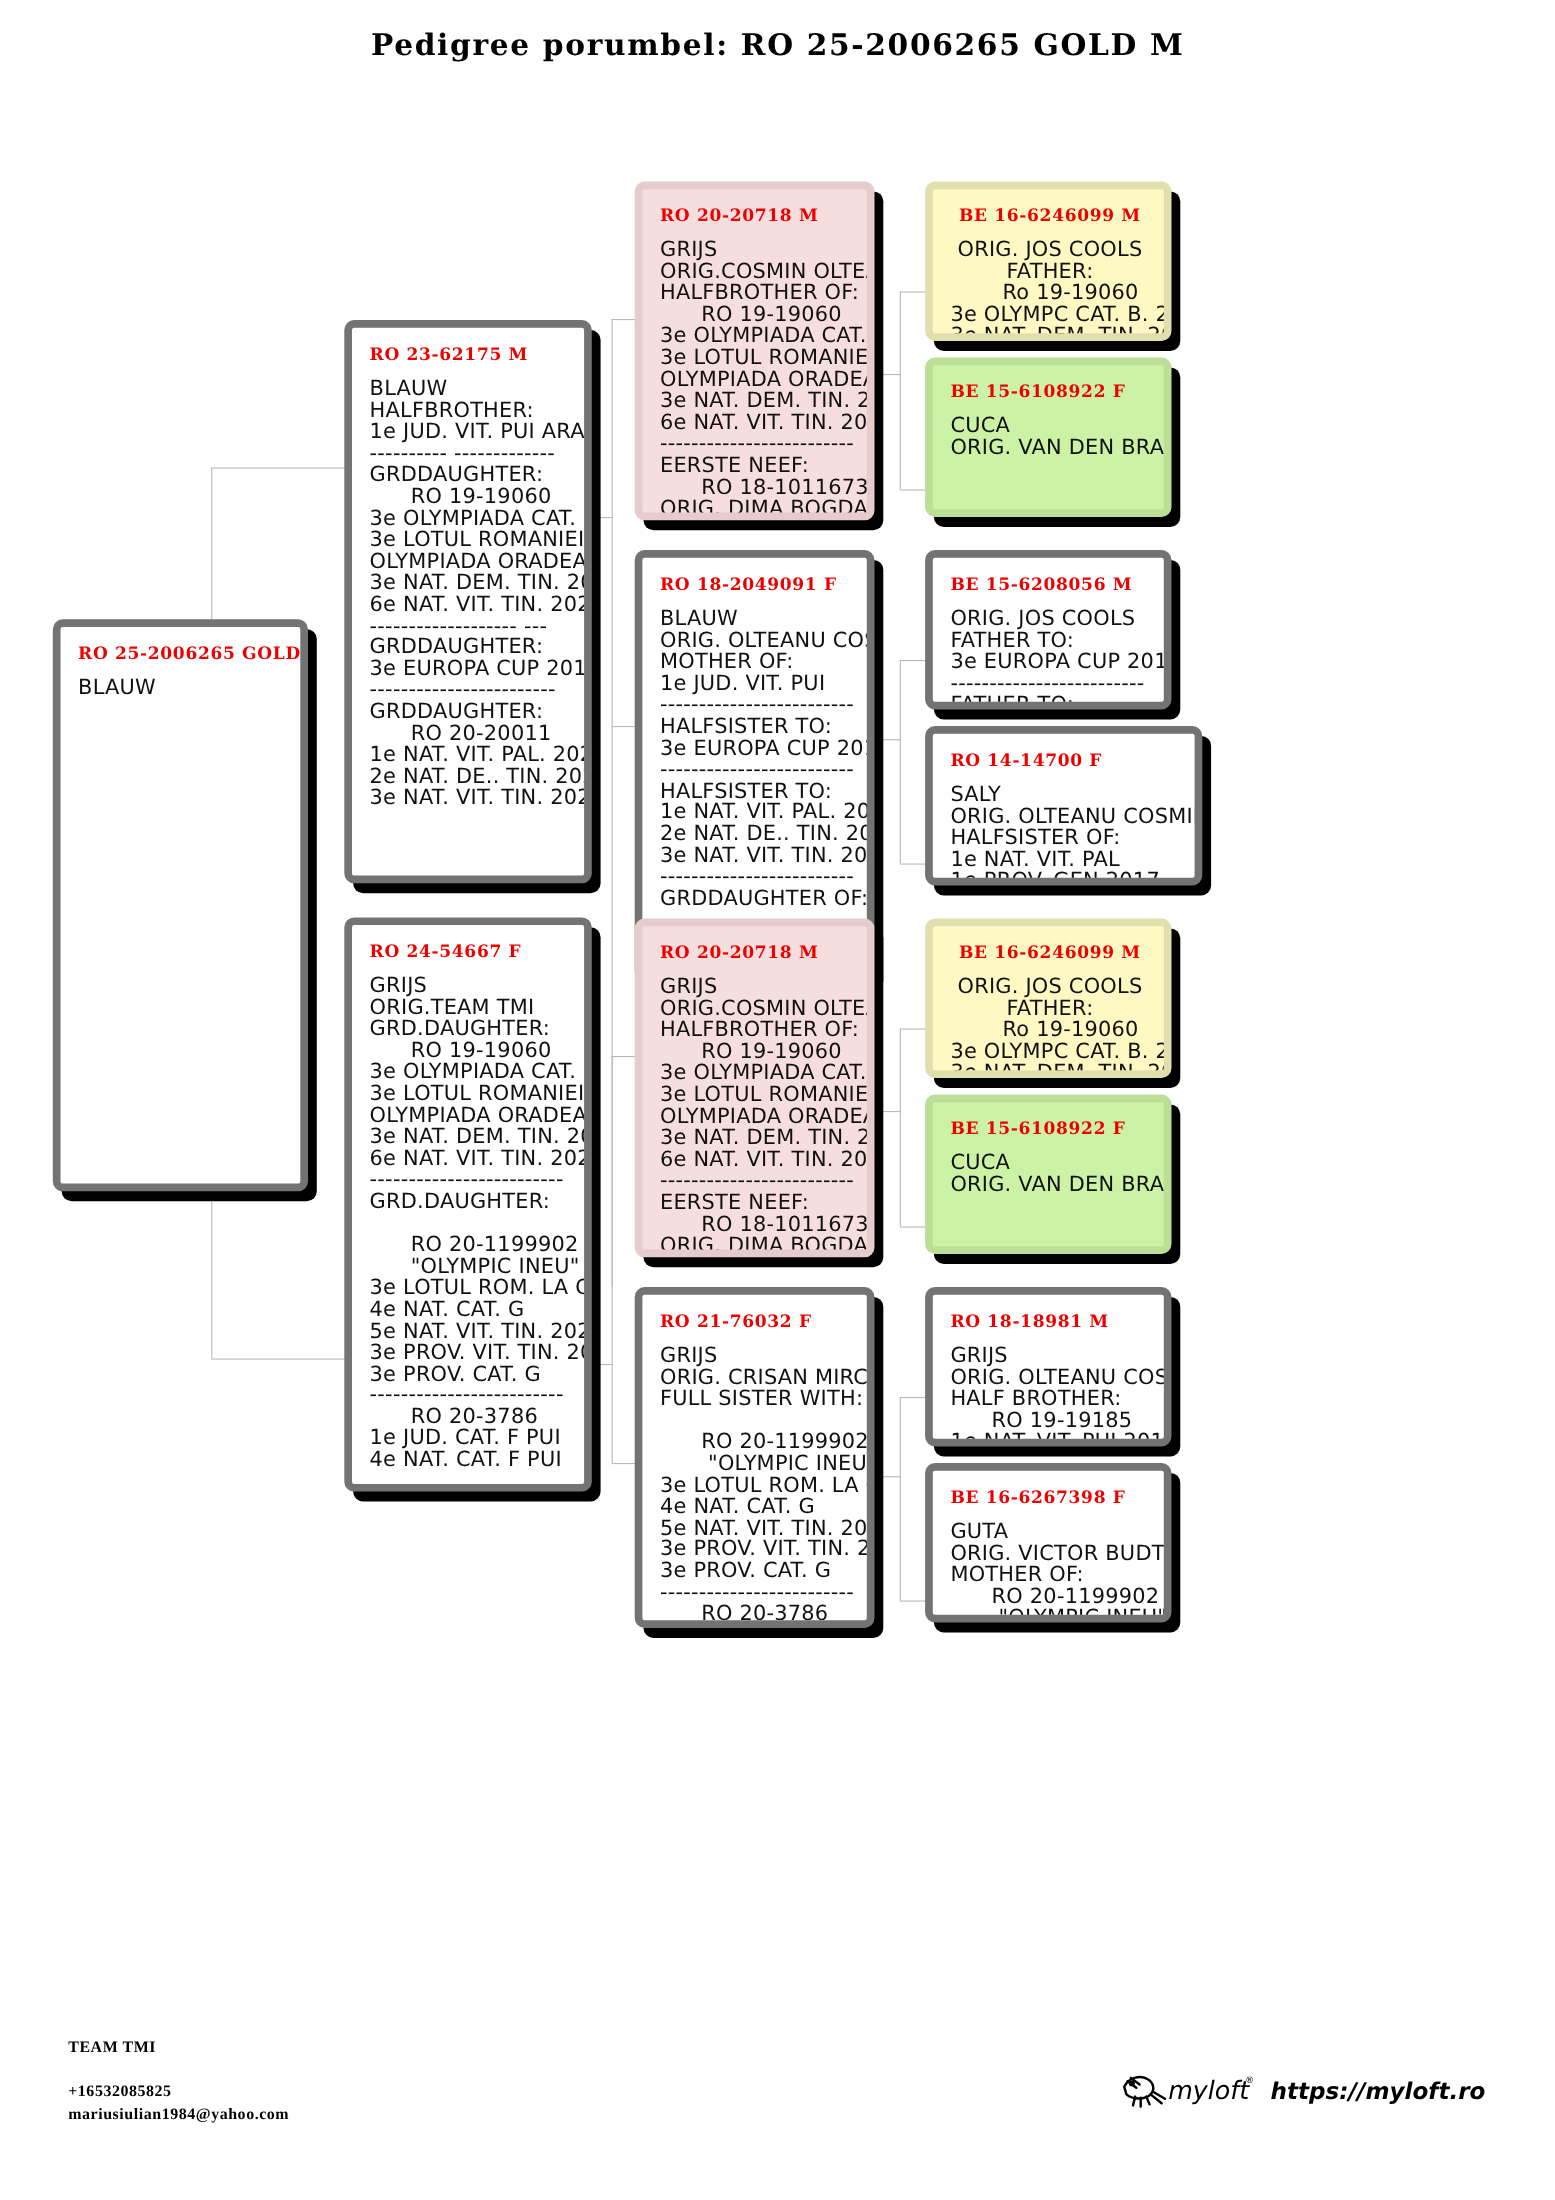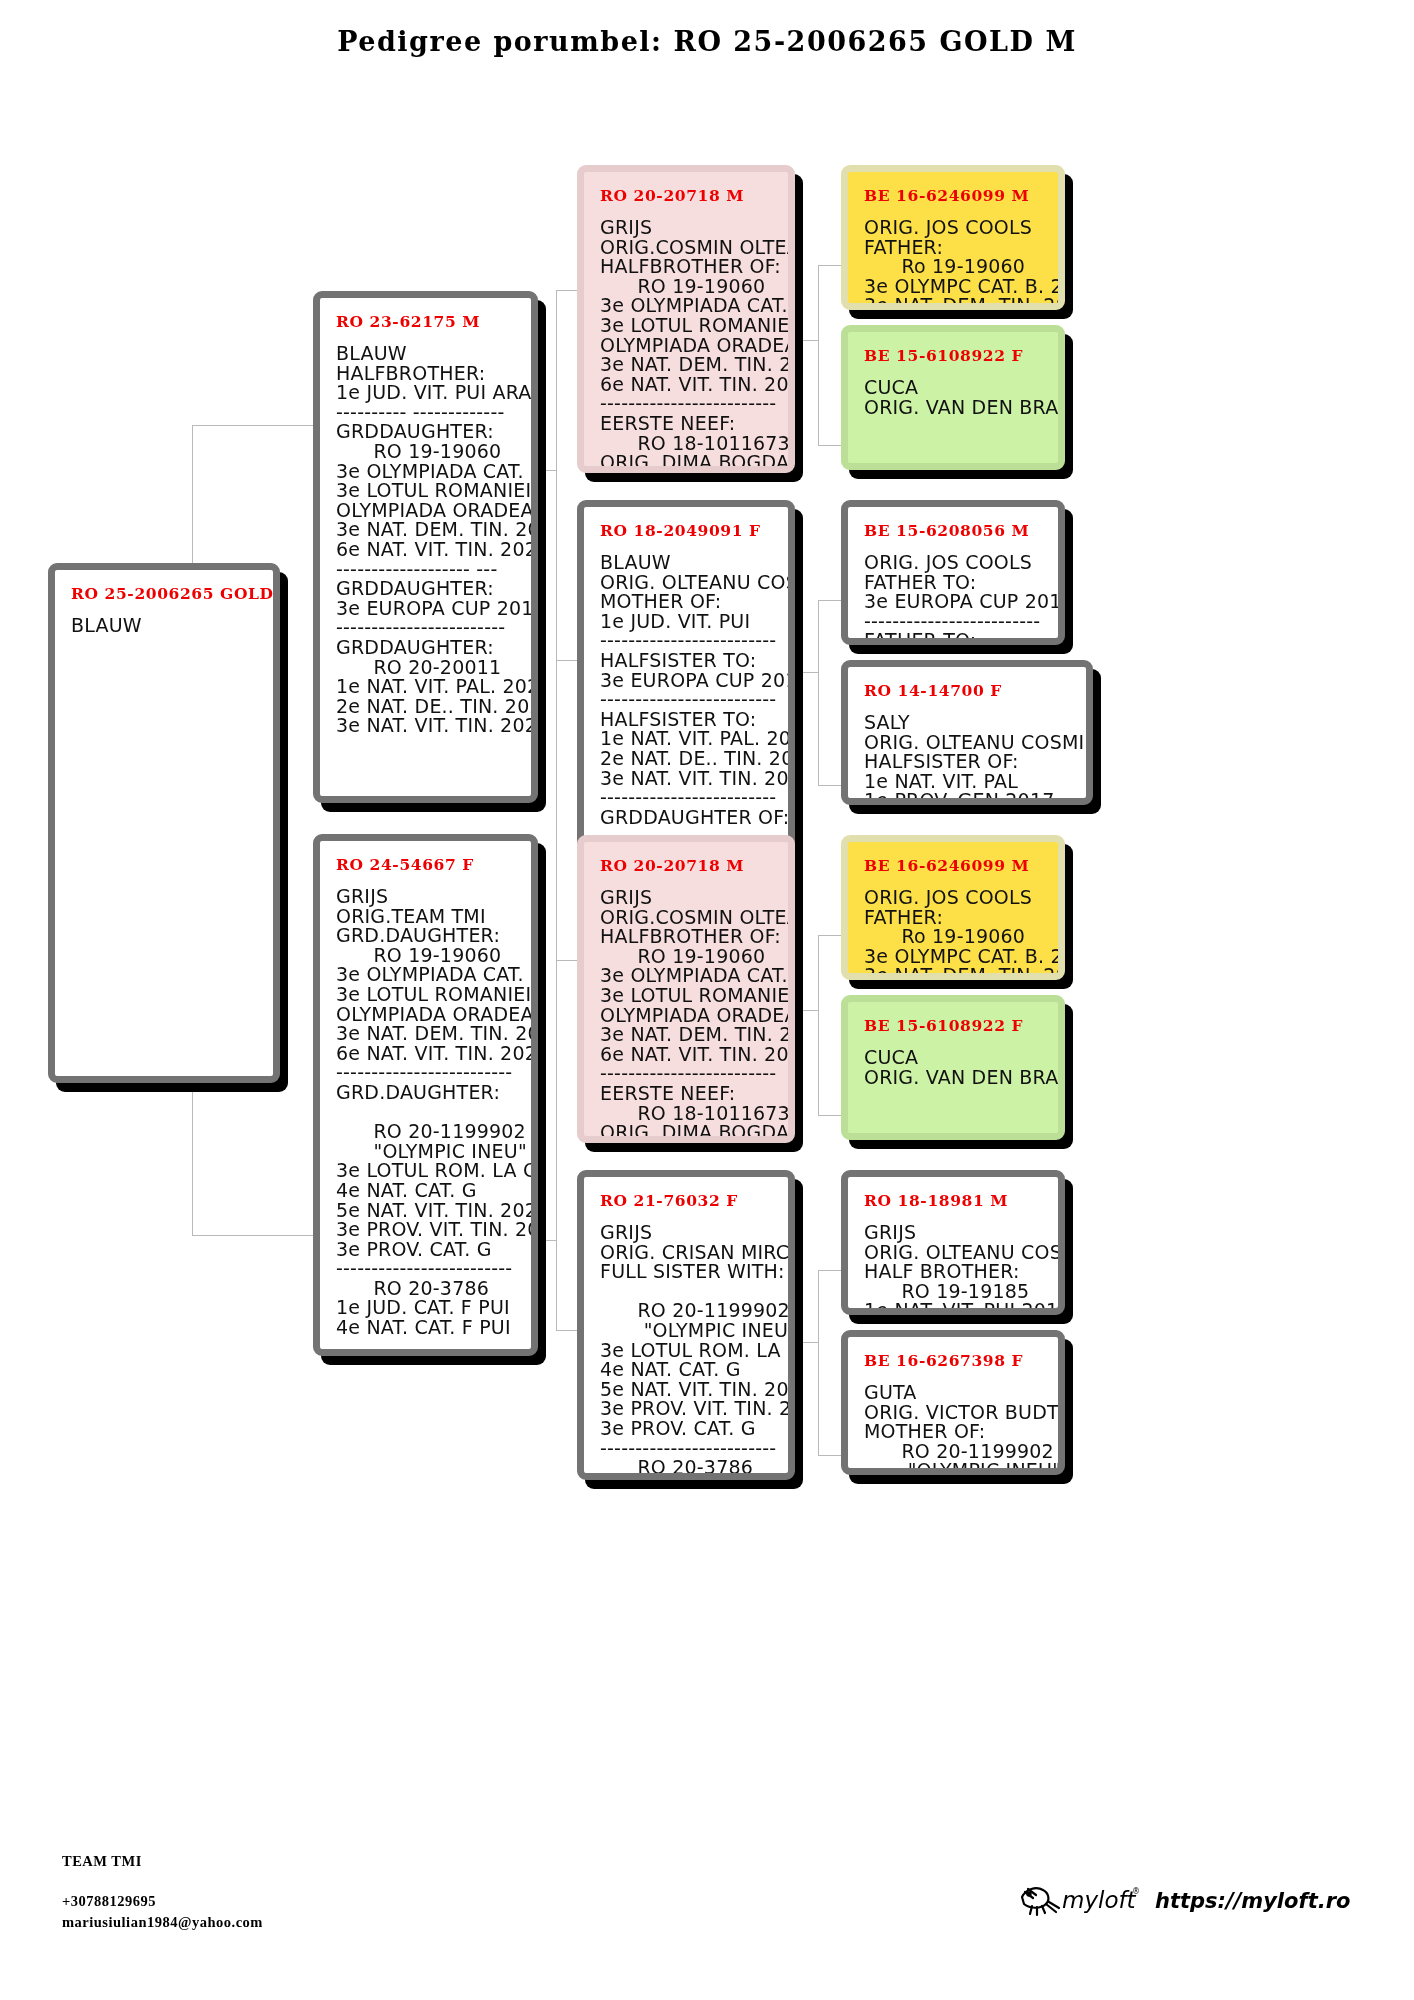--- a/index.html
+++ b/index.html
@@ -27,21 +27,21 @@
     position:absolute;
     box-sizing:border-box;
     background:#ffffff;
     border:7px solid #737373;
     border-radius:9px;
     box-shadow:8px 9px 0 0 #000000;
     padding:14px 13px 10px 16px;
     overflow:hidden;
   }
   .card.pink{background:#f7dede;border-color:#e6cccc;}
-  .card.yellow{background:#fde047;border-color:#e2dfae;}
+  .card.yellow{background:#fef9c3;border-color:#e2dfae;text-align:center;}
   .card.green{background:#ccf2a6;border-color:#bbdf96;}
 
   .card-id{
     font-family:"DejaVu Serif","Liberation Serif",serif;
     font-weight:bold;
     font-size:15.5px;
     letter-spacing:0.6px;
     color:#ee0000;
     white-space:pre;
     margin-bottom:13px;
@@ -321,21 +321,21 @@
   <div class="card-id">BE 16-6267398 F</div>
   <div class="card-body">GUTA
 ORIG. VICTOR BUDTS
 MOTHER OF:
       RO 20-1199902
        "OLYMPIC INEU"
 3e LOTUL ROM. LA OLYMP.</div>
 </div>
 
 <div class="footer-left" id="footer-team">TEAM TMI</div>
-<div class="footer-left" id="footer-phone">+30788129695</div>
+<div class="footer-left" id="footer-phone">+16532085825</div>
 <div class="footer-left" id="footer-mail">mariusiulian1984@yahoo.com</div>
 
 <div class="brand">
   <span class="brand-logo">
     <svg width="125" height="42" viewBox="0 0 125 42" xmlns="http://www.w3.org/2000/svg">
       <g fill="none" stroke="#000" stroke-width="2.2" stroke-linecap="round" stroke-linejoin="round">
         <path d="M6 19 C10 11, 20 8, 27 12 C33 15, 34 22, 30 26 C25 31, 14 31, 8 26 Z" fill="#fff"></path>
         <path d="M9 14 L17 20 M12 11 L20 17"></path>
         <path d="M30 26 L40 34 M33 24 L43 30"></path>
         <path d="M16 28 L14 36 M21 29 L21 37 M26 28 L29 35"></path>

